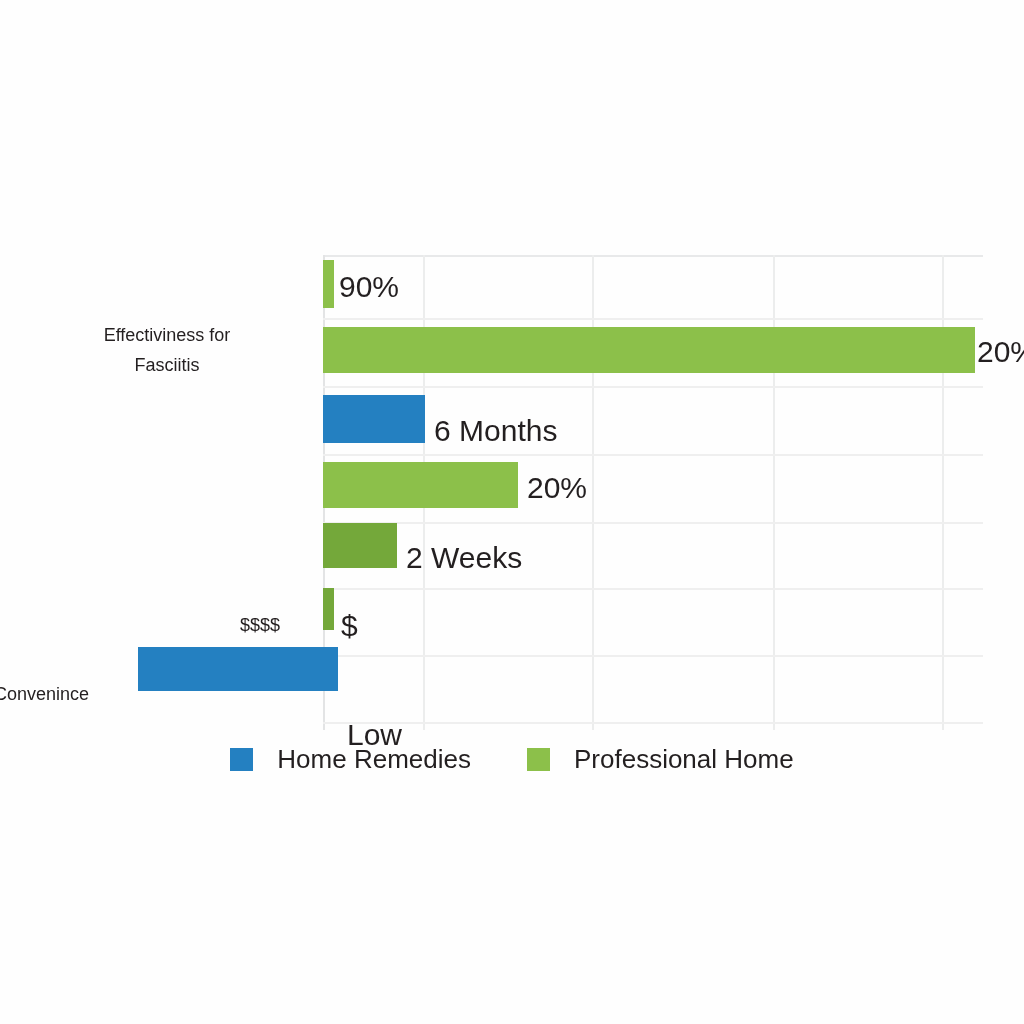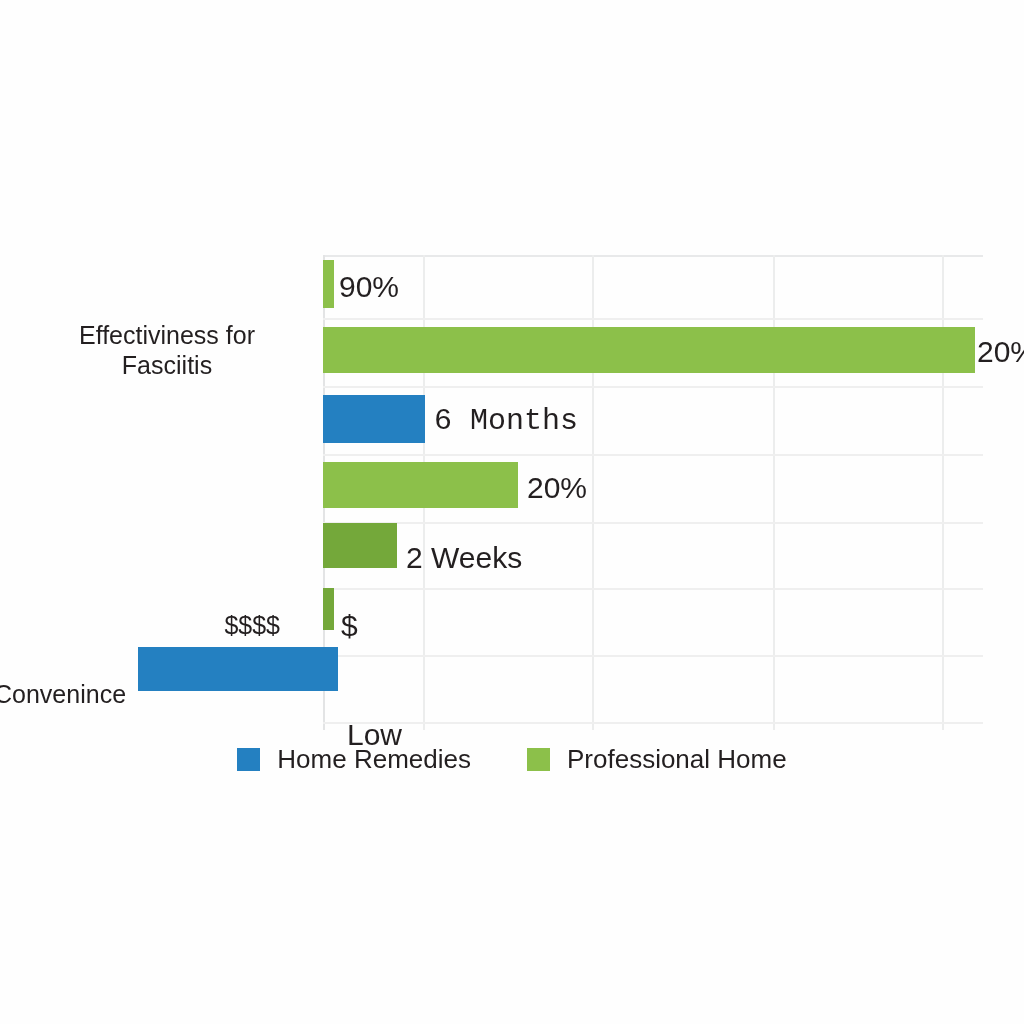--- a/index.html
+++ b/index.html
@@ -61,42 +61,42 @@
     position: absolute;
     font-size: 30px;
     line-height: 1;
     color: #231f20;
     white-space: nowrap;
   }
 
   
   .cat-label {
     position: absolute;
-    font-size: 25px;
+    font-size: 18px;
     line-height: 30px;
     color: #231f20;
     text-align: center;
     white-space: pre-line;
   }
 
   
   #legend {
     position: absolute;
     left: 0;
     top: 746px;
     width: 1024px;
     display: flex;
     justify-content: center;
     align-items: center;
     gap: 56px;
   }
   .legend-item {
     display: flex;
     align-items: center;
-    gap: 17px;
+    gap: 24px;
     justify-content: flex-end;
   }
   .legend-swatch {
     width: 23px;
     height: 23px;
     display: block;
   }
   .legend-text {
     font-size: 26px;
     line-height: 1;
@@ -138,21 +138,21 @@
   <div class="bar" style="left:323px; top:523px; width:74px; height:45px; background:#74a83a;"></div>
 
   <div class="bar" style="left:323px; top:588px; width:11px; height:42px; background:#74a83a;"></div>
 
   <div class="bar" style="left:138px; top:647px; width:200px; height:44px; background:#2480c1;"></div>
 
   <div class="value-label" style="left:339px; top:272px;">90%</div>
 
   <div class="value-label" style="left:977px; top:337px;">20%</div>
 
-  <div class="value-label" style="left:434px; top:406px;font-family:Liberation Mono, monospace;">6 Months</div>
+  <div class="value-label" style="left:434px; top:416px;">6 Months</div>
 
   <div class="value-label" style="left:527px; top:473px;">20%</div>
 
   <div class="value-label" style="left:406px; top:543px;text-align:right;">2 Weeks</div>
 
   <div class="value-label" style="left:341px; top:611px;">$</div>
 
   <div class="value-label" style="left:347px; top:720px;">Low</div>
 
   <div class="cat-label" style="left:20px; top:320px; width:294px;">Effectiviness for

